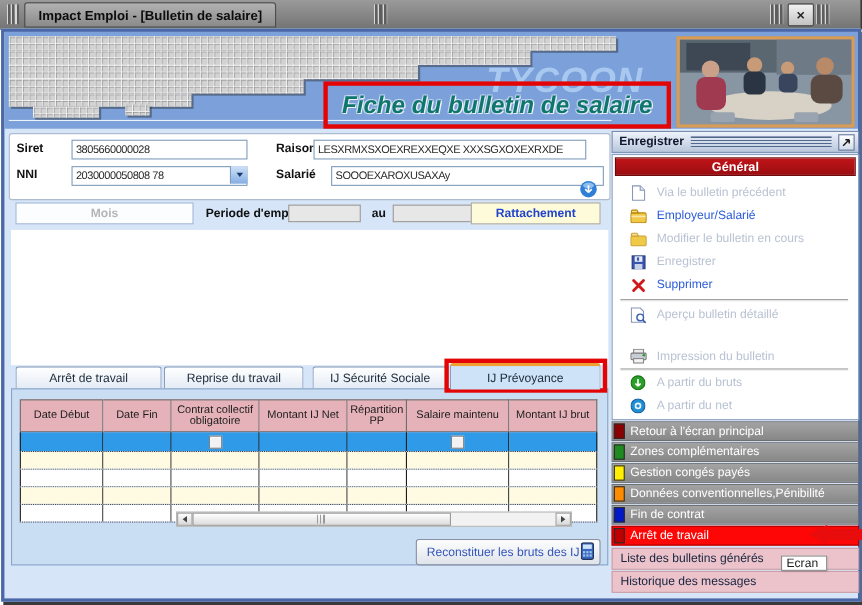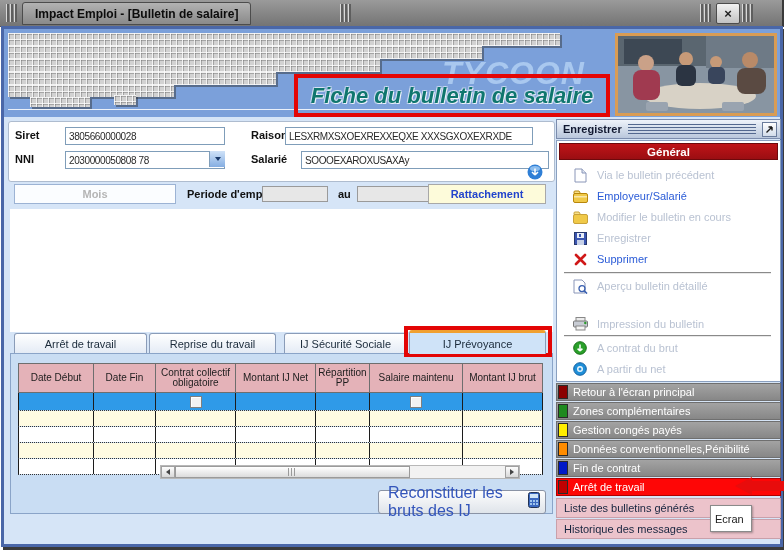--- a/index.html
+++ b/index.html
@@ -89,21 +89,21 @@
   .tri-l{width:0;height:0;border-top:3.5px solid transparent;border-bottom:3.5px solid transparent;border-right:4.5px solid #444;}
   .tri-r{width:0;height:0;border-top:3.5px solid transparent;border-bottom:3.5px solid transparent;border-left:4.5px solid #444;}
   #sthumb{width:235px;height:12px;background:linear-gradient(#ffffff,#dcdcdc);border:1px solid #9a9a9a;
           display:flex;align-items:center;justify-content:center;box-sizing:border-box;}
   #sgrip{width:9px;height:8px;background:repeating-linear-gradient(90deg,#9a9a9a 0 1px,transparent 1px 3px);}
   #strack-gap{flex:1;}
 
   
   #recon-btn{left:378px;top:490px;width:168px;height:24px;background:linear-gradient(#fdfdfd,#dfe4ea);
              border:1px solid #8a93a5;border-radius:3px;display:flex;align-items:center;justify-content:space-between;
-             padding:0 5px 0 9px;font-size:16px;color:#3355bb;box-sizing:border-box;}
+             padding:0 5px 0 9px;font-size:11px;color:#3355bb;box-sizing:border-box;}
 
   
   #nav-header{left:556px;top:119px;width:225px;height:20px;background:linear-gradient(#eef3fa,#b9c7dc);
               border:1px solid #7b8cad;display:flex;align-items:center;box-sizing:border-box;padding:0 3px 0 6px;}
   #nav-title{font-size:11px;font-weight:bold;color:#101830;}
   #nav-grip{flex:1;height:11px;margin:0 6px;background:repeating-linear-gradient(180deg,#53688f 0 1px,transparent 1px 3px);}
   #nav-popup-btn{width:15px;height:15px;background:linear-gradient(#fff,#d2dcea);border:1px solid #6a7c9c;
                  display:flex;align-items:center;justify-content:center;box-sizing:border-box;}
   #nav-body{left:556px;top:140px;width:225px;height:242px;background:#fff;border:1px solid #8aa0c0;box-sizing:border-box;}
   #general-banner{left:2px;top:2px;width:219px;height:17px;background:linear-gradient(#c01418,#9a0e12);
@@ -115,21 +115,21 @@
   .navitem.off{color:#b9c2d2;}
   .navitem.on{color:#2a5bd7;}
   .navsep{left:7px;width:207px;height:0;border-top:1px solid #8a8a8a;border-bottom:1px solid #e8e8e8;}
 
   .gbar{left:556px;width:225px;height:18px;background:linear-gradient(#a3a3a3,#878787);border:1px solid #6f6f6f;
         display:flex;align-items:center;color:#fff;font-size:11px;box-sizing:border-box;white-space:nowrap;overflow:hidden;}
   .gbar .sq{width:10px;height:14px;margin:0 5px 0 1px;border:1px solid #2a2a2a;box-sizing:border-box;flex:none;}
   .gbar.hot{background:#fe0606;border-color:#b00000;}
   .pbar{left:556px;width:225px;height:20px;background:#ecc3cb;border:1px solid #c9a0aa;display:flex;align-items:center;
         padding-left:7px;font-size:11px;color:#16243e;box-sizing:border-box;}
-  #ecran-tip{left:710px;top:505px;width:42px;height:27px;background:#fff;border:1px solid #8a8a8a;z-index:13;
+  #ecran-tip{left:710px;top:505px;width:42px;height:14px;background:#fff;border:1px solid #8a8a8a;z-index:13;
              display:flex;align-items:center;padding-left:4px;font-size:11px;color:#222;box-sizing:border-box;
              box-shadow:1px 1px 2px rgba(0,0,0,.3);}
 </style>
 </head>
 <body>
 
 <div id="window">
 
   <div class="abs" id="titlebar">
     <div class="abs tgrip" style="left:6px;"></div>
@@ -391,21 +391,21 @@
       <span>Impression du bulletin</span>
     </div>
     <div class="abs navsep" style="top:194px;"></div>
     <div class="abs navitem off" style="top:197px;">
       <span class="ic">
         <svg width="14" height="14" viewBox="0 0 14 14">
             <circle cx="7" cy="7" r="6.3" fill="#2aa02a" stroke="#187018"></circle>
             <path d="M7 3.5 v6.5 M7 10 l-2.4-2.4 M7 10 l2.4-2.4" stroke="#ffffff" stroke-width="1.5" fill="none"></path>
           </svg>
       </span>
-      <span>A contrat du brut</span>
+      <span>A partir du bruts</span>
     </div>
     <div class="abs navitem off" style="top:218px;">
       <span class="ic">
         <svg width="14" height="14" viewBox="0 0 14 14">
             <circle cx="7" cy="7" r="6.3" fill="#1f8fd8" stroke="#1560a0"></circle>
             <circle cx="7" cy="7" r="3" fill="#ffffff" opacity="0.9"></circle>
             <circle cx="7" cy="7" r="1.5" fill="#1f8fd8"></circle>
           </svg>
       </span>
       <span>A partir du net</span>

